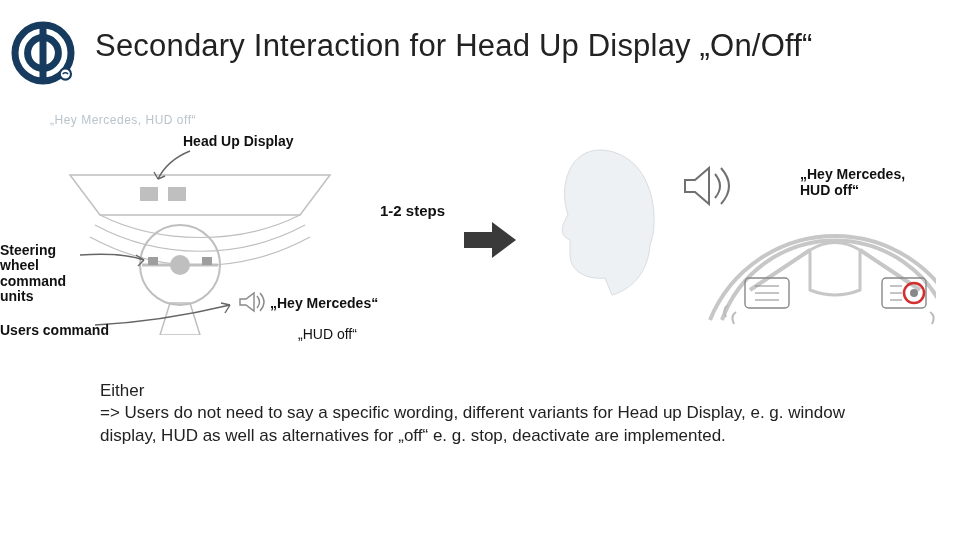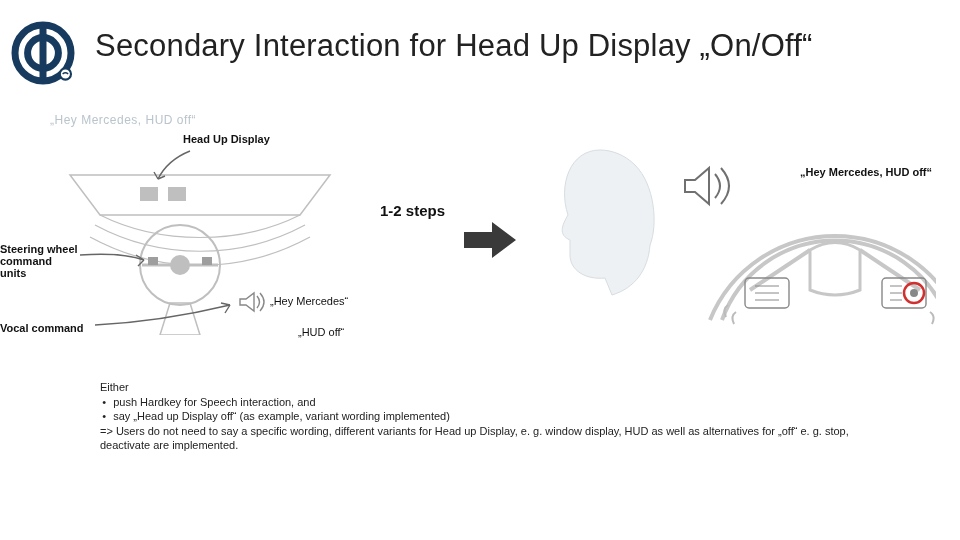--- a/index.html
+++ b/index.html
@@ -10,31 +10,31 @@
   .title { position:absolute; left:95px; top:28px; font-size:31px; font-weight:400; letter-spacing:0.2px; }
 
   
   .logo { position:absolute; left:8px; top:18px; width:70px; height:70px; }
   .logo svg { width:100%; height:100%; display:block; }
 
   
   .watermark { position:absolute; left:50px; top:113px; font-size:12px; color:#b9c4cc; letter-spacing:0.5px; }
 
   
-  .label { position:absolute; font-size:11px; font-weight:700; color:#111; }
+  .label { position:absolute; font-size:14px; font-weight:700; color:#111; }
   .lbl-hud   { left:183px; top:133px; }
   .lbl-steps { left:380px; top:182px; font-size:15px; font-weight:700;margin-top:20px; }
   .lbl-swcu  { left:0px;   top:243px; width:80px; line-height:1.1; }
-  .lbl-hey   { left:270px; top:295px; font-weight:400; }
+  .lbl-hey   { left:270px; top:295px; font-weight:700; }
   .lbl-hudoff{ left:298px; top:326px; font-weight:400; }
   .lbl-vocal { left:0px;   top:322px; }
   .lbl-right { left:800px; top:166px; font-weight:700; }
 
   
-  .body { position:absolute; left:100px; top:380px; width:800px; font-size:11px; line-height:1.32; }
+  .body { position:absolute; left:100px; top:380px; width:800px; font-size:17px; line-height:1.32; }
   .body ul { list-style:none; padding-left:0; }
   .body li.bullet::before { content:"•"; display:inline-block; width:1em; margin-left:0.2em; }
   .body li, .body div { margin:0; }
 
   
   .big-arrow { position:absolute; left:462px; top:218px; width:56px; height:44px; }
   .big-arrow svg { width:100%; height:100%; display:block; }
 
   
   .illus-left { position:absolute; left:40px; top:145px; width:320px; height:190px; }
@@ -99,21 +99,21 @@
         <path d="M190 160 l-9 -2 M190 160 l-5 8"></path>
       </g>
     </svg>
   </div>
 
   <div class="label lbl-hud">Head Up Display</div>
   <div class="label lbl-steps">1-2 steps</div>
   <div class="label lbl-swcu">Steering wheel command units</div>
   <div class="label lbl-hey">„Hey Mercedes“</div>
   <div class="label lbl-hudoff">„HUD off“</div>
-  <div class="label lbl-vocal">Vocal command</div>
+  <div class="label lbl-vocal">Users command</div>
 
   <div class="big-arrow">
     <svg viewBox="0 0 56 44">
       <path d="M2 14 L30 14 L30 4 L54 22 L30 40 L30 30 L2 30 Z" fill="#3a3a3a"></path>
     </svg>
   </div>
 
   <div class="illus-right">
     <svg viewBox="0 0 400 220">
 
@@ -157,20 +157,16 @@
           <path d="M180 162 q6 4 2 12"></path>
         </g>
       </g>
     </svg>
   </div>
 
   <div class="label lbl-right">„Hey Mercedes, HUD off“</div>
 
   <div class="body">
     <div>Either</div>
-    <ul>
-      <li class="bullet">push Hardkey for Speech interaction, and</li>
-      <li class="bullet">say „Head up Display off“ (as example, variant wording implemented)</li>
-    </ul>
     <div>=&gt; Users do not need to say a specific wording, different variants for Head up Display, e. g. window display, HUD as well as alternatives for „off“ e. g. stop, deactivate are implemented.</div>
   </div>
 
 </div>
 
 </body></html>

